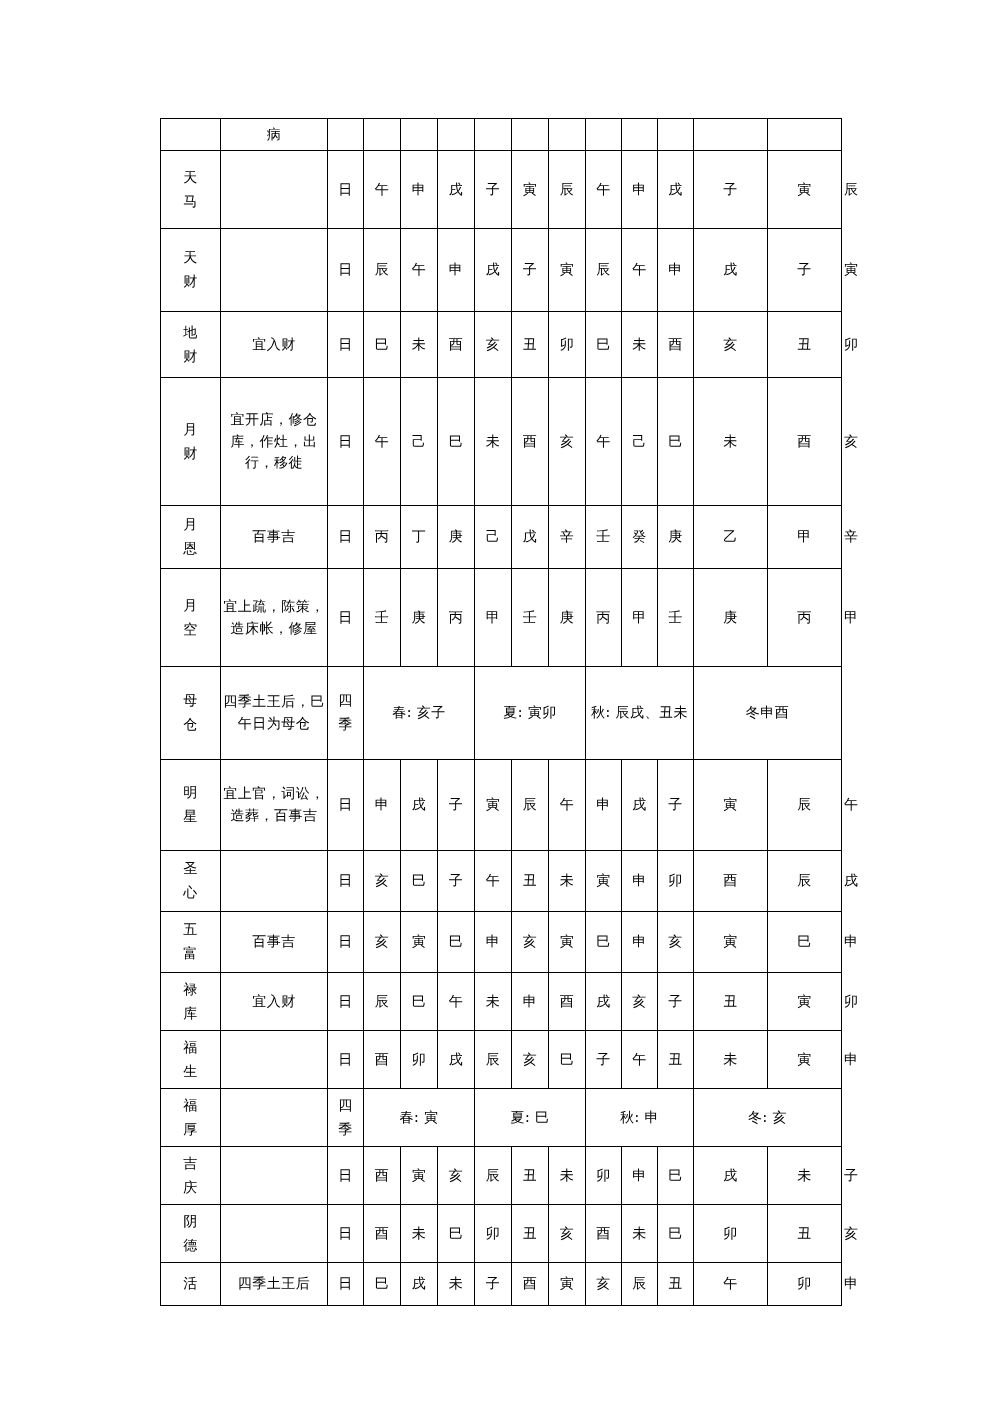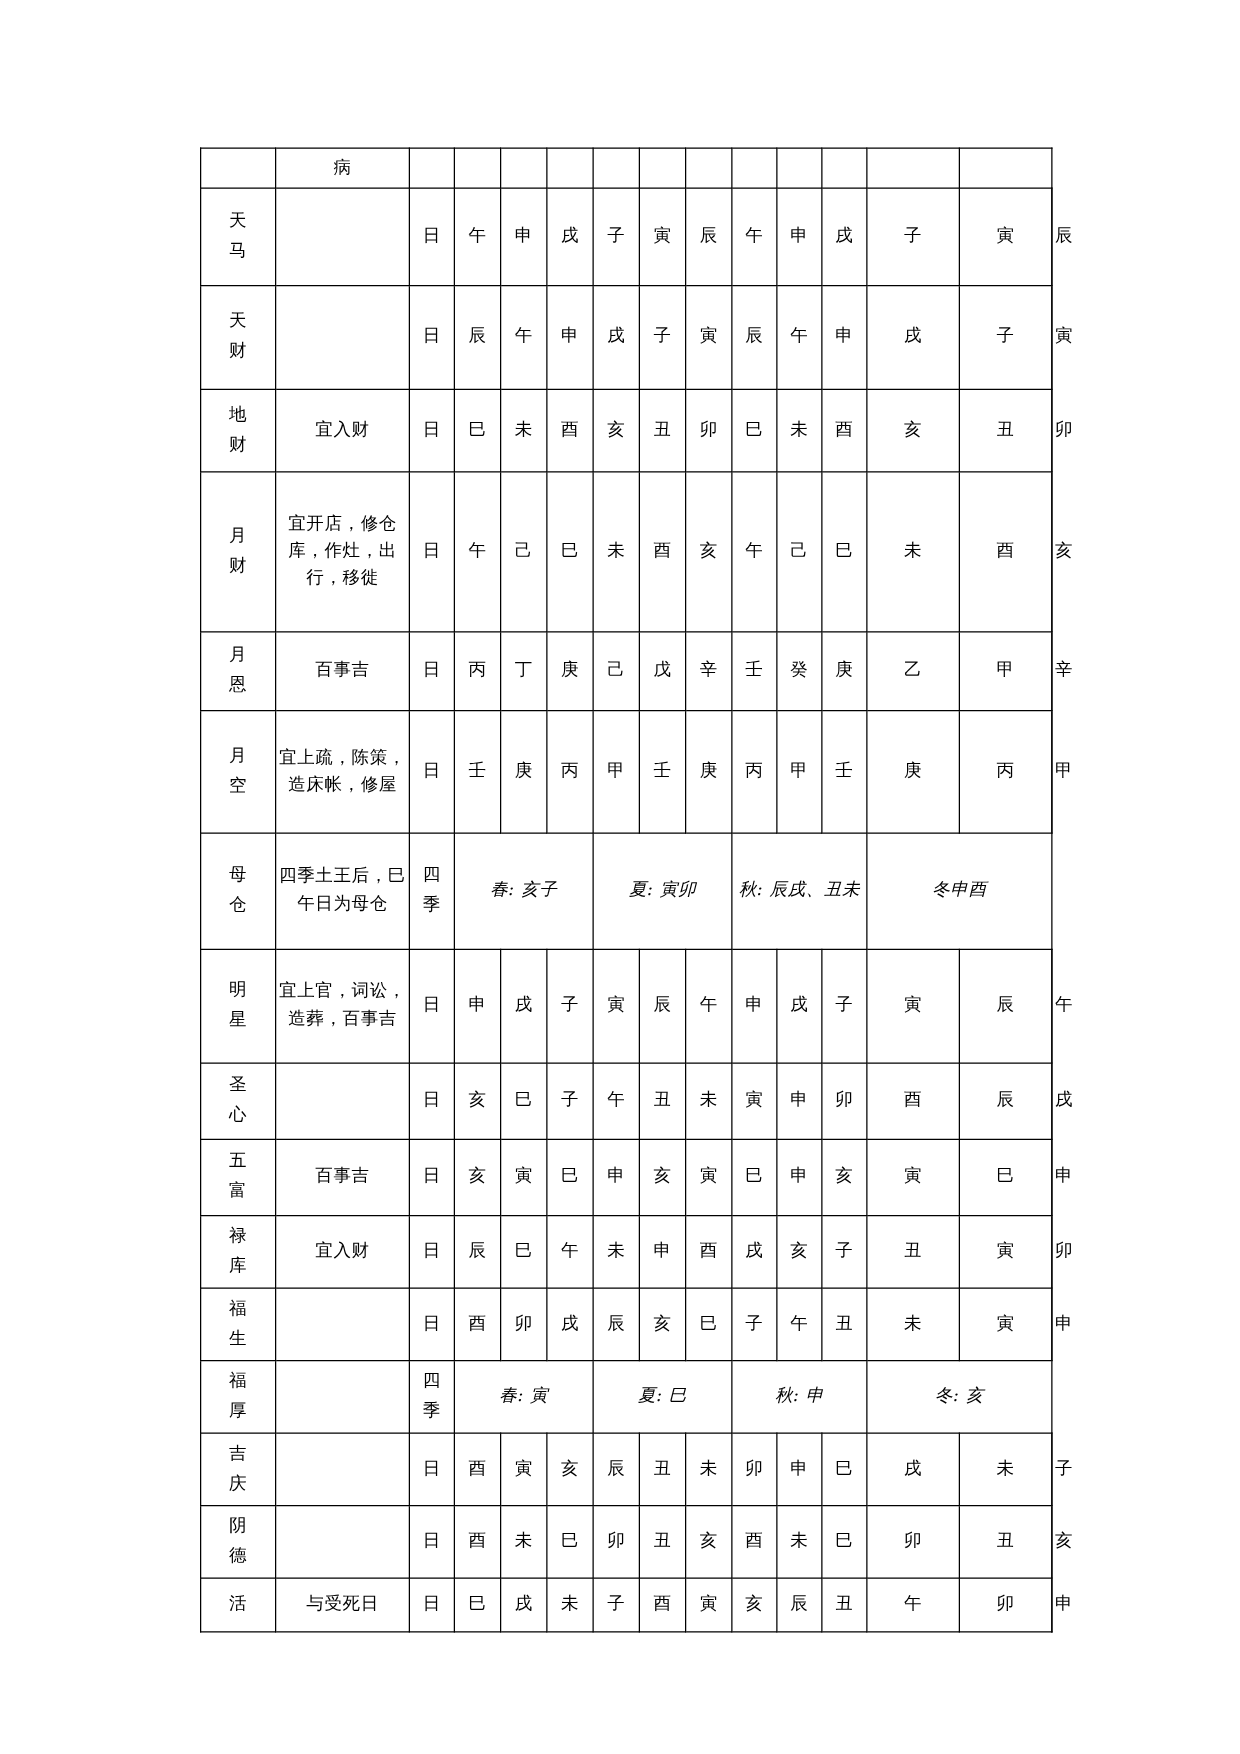--- a/index.html
+++ b/index.html
@@ -64,21 +64,20 @@
   td.unit-cell {
     font-size: 14px;
     line-height: 1.7;
     letter-spacing: 2px;
   }
   td.season-cell {
     font-size: 13.5px;
     line-height: 1.8;
     letter-spacing: 1px;
     padding: 4px 4px;
-    font-style: italic;
   }
   td.val-cell { font-size: 14px; }
 
   tr.r-head td      { height: 29px; }
   tr.r-tianma td    { height: 75px; }
   tr.r-tiancai td   { height: 80px; }
   tr.r-dicai td     { height: 63px; }
   tr.r-yuecai td    { height: 125px; }
   tr.r-yueen td     { height: 60px; }
   tr.r-yuekong td   { height: 95px; }
@@ -423,21 +422,21 @@
           <td class="val-cell">未</td>
           <td class="val-cell">巳</td>
           <td class="val-cell">卯</td>
           <td class="val-cell">丑</td>
           <td class="val-cell">亥</td>
         </tr>
         <tr class="r-huo">
           <td class="name-cell">
             <span class="vert-two">活</span>
           </td>
-          <td class="note-cell">与受死日</td>
+          <td class="note-cell">四季土王后</td>
           <td class="unit-cell">日</td>
           <td class="val-cell">巳</td>
           <td class="val-cell">戌</td>
           <td class="val-cell">未</td>
           <td class="val-cell">子</td>
           <td class="val-cell">酉</td>
           <td class="val-cell">寅</td>
           <td class="val-cell">亥</td>
           <td class="val-cell">辰</td>
           <td class="val-cell">丑</td>

